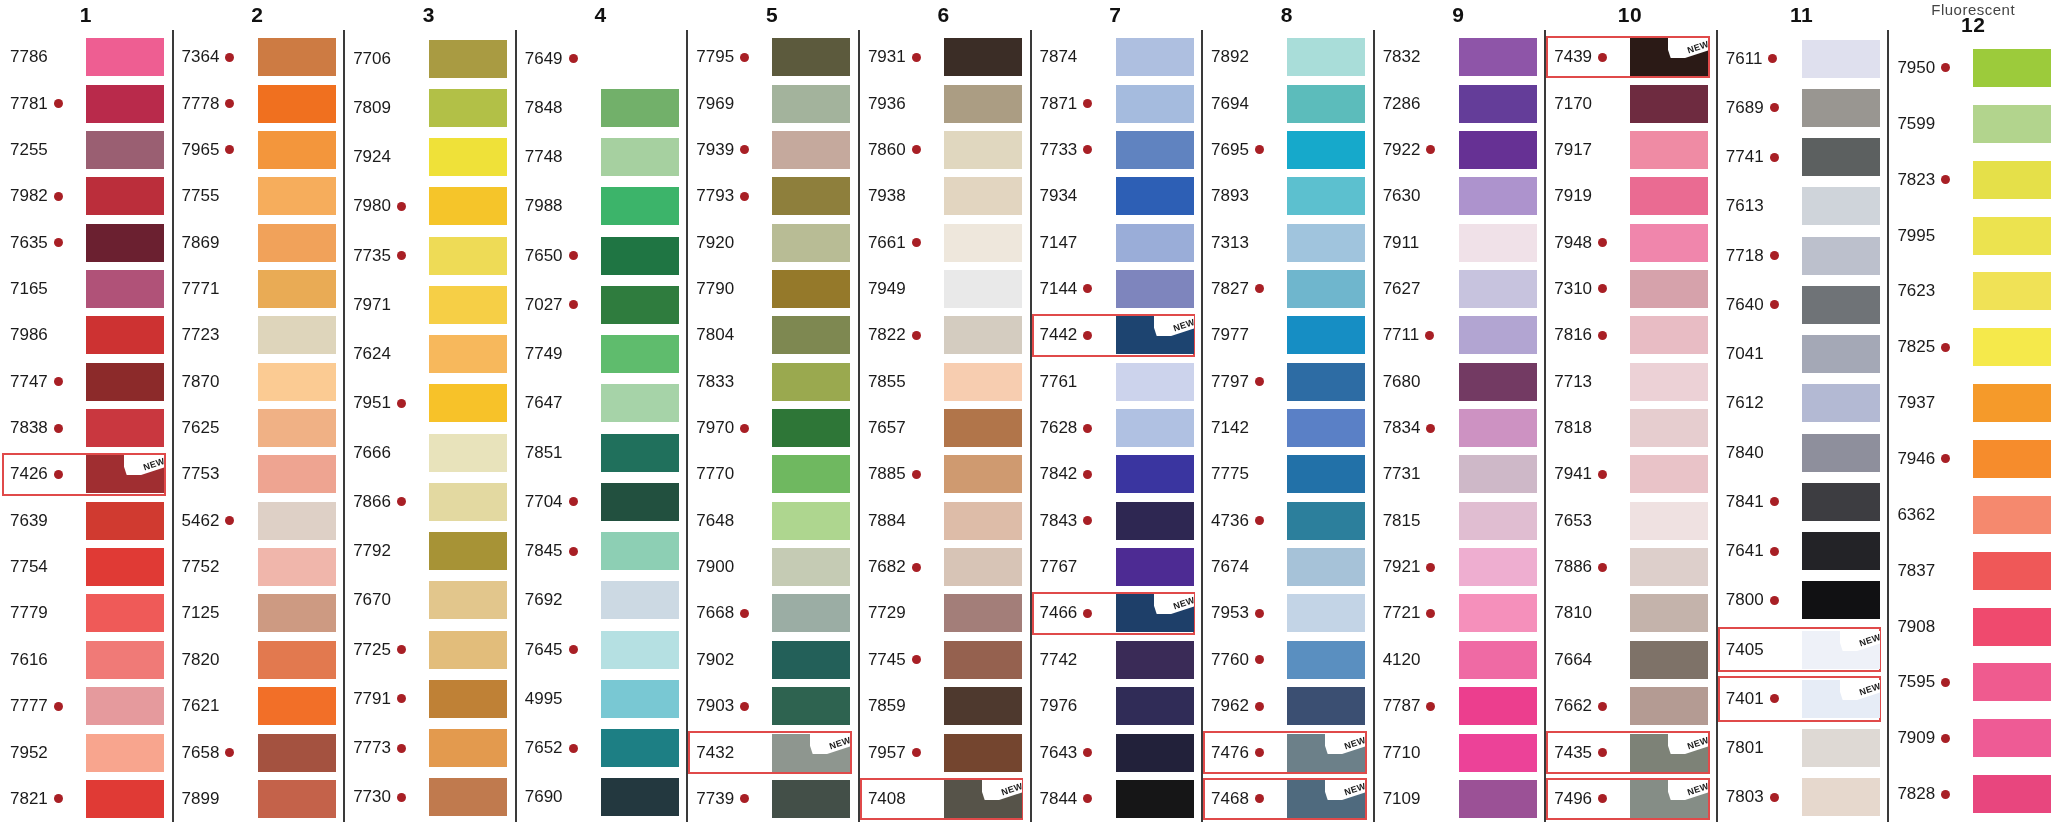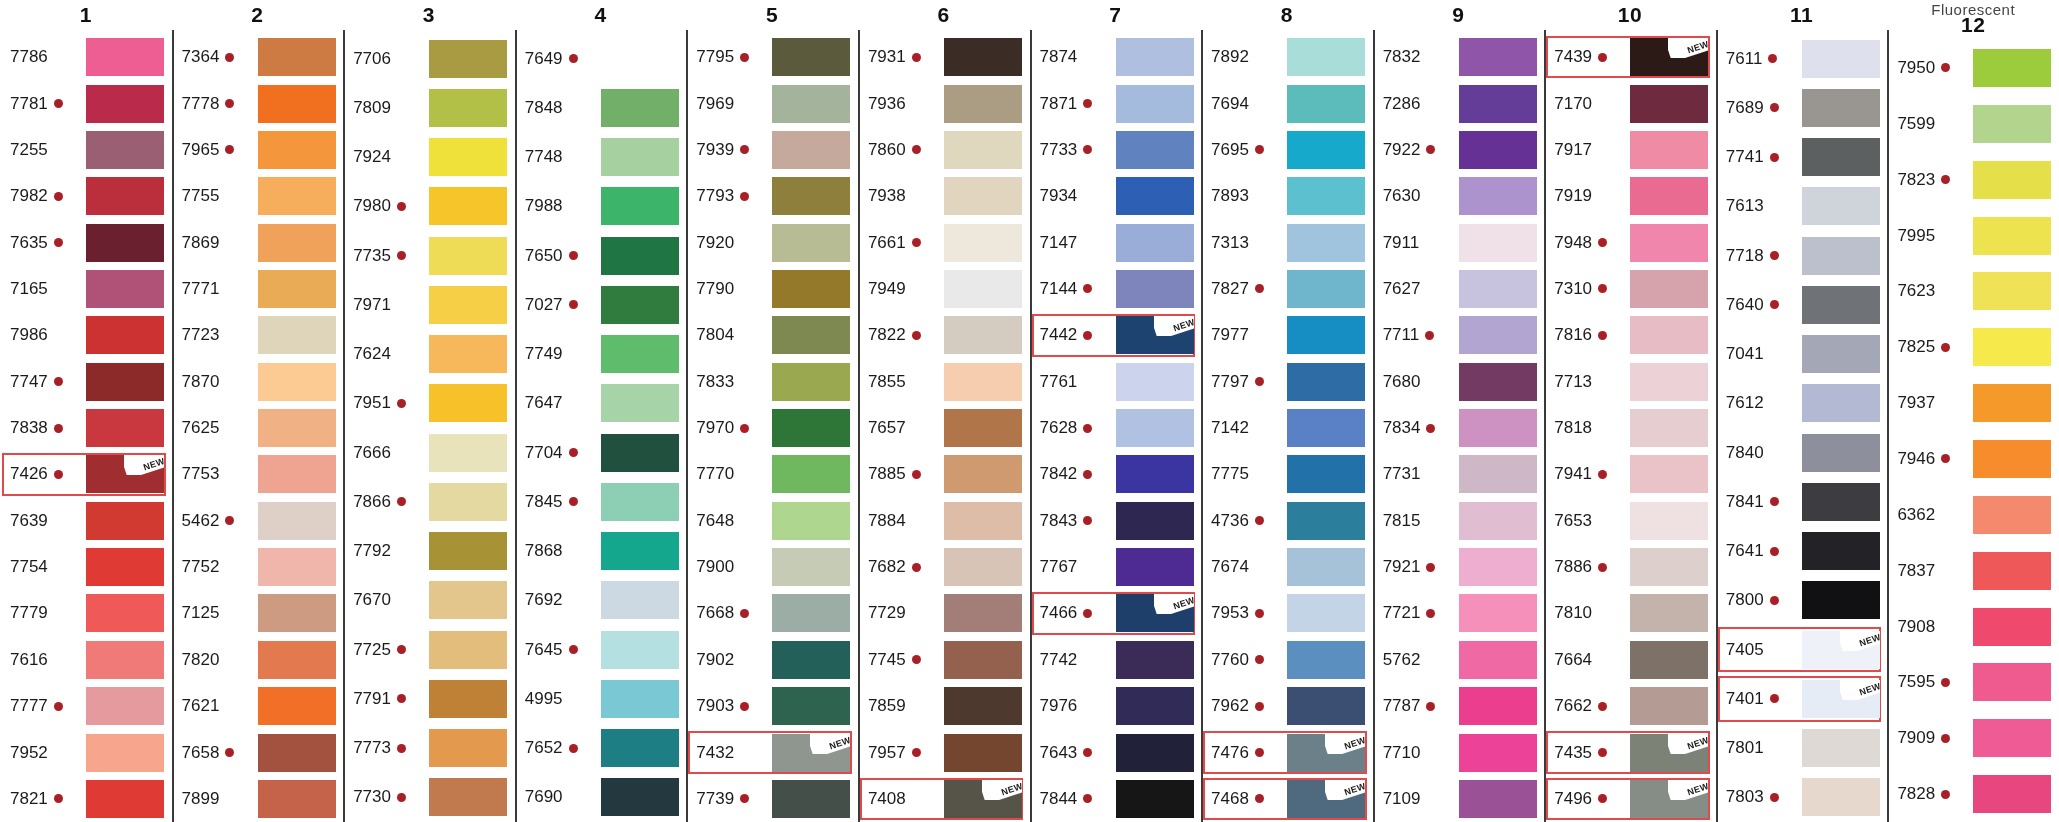--- a/index.html
+++ b/index.html
@@ -561,38 +561,38 @@
         </div>
         <div class="row">
           <div class="code-cell">
             <span class="code">7647</span>
             <span class="dot hidden" style="background: rgb(168, 31, 37);"></span>
           </div>
           <div class="swatch" style="background: rgb(166, 211, 168);"></div>
         </div>
         <div class="row">
           <div class="code-cell">
+            <span class="code">7851</span>
+            <span class="dot hidden" style="background: rgb(168, 31, 37);"></span>
+          </div>
+          <div class="swatch" style="background: rgb(32, 112, 92);"></div>
+        </div>
+        <div class="row">
+          <div class="code-cell">
             <span class="code">7704</span>
             <span class="dot" style="background: rgb(168, 31, 37);"></span>
           </div>
           <div class="swatch" style="background: rgb(34, 80, 63);"></div>
         </div>
         <div class="row">
           <div class="code-cell">
             <span class="code">7845</span>
             <span class="dot" style="background: rgb(168, 31, 37);"></span>
           </div>
           <div class="swatch" style="background: rgb(141, 207, 180);"></div>
-        </div>
-        <div class="row">
-          <div class="code-cell">
-            <span class="code">7868</span>
-            <span class="dot hidden" style="background: rgb(168, 31, 37);"></span>
-          </div>
-          <div class="swatch" style="background: rgb(21, 166, 142);"></div>
         </div>
         <div class="row">
           <div class="code-cell">
             <span class="code">7692</span>
             <span class="dot hidden" style="background: rgb(168, 31, 37);"></span>
           </div>
           <div class="swatch" style="background: rgb(204, 217, 227);"></div>
         </div>
         <div class="row">
           <div class="code-cell">
@@ -1244,21 +1244,21 @@
         </div>
         <div class="row">
           <div class="code-cell">
             <span class="code">7721</span>
             <span class="dot" style="background: rgb(168, 31, 37);"></span>
           </div>
           <div class="swatch" style="background: rgb(245, 144, 187);"></div>
         </div>
         <div class="row">
           <div class="code-cell">
-            <span class="code">5762</span>
+            <span class="code">4120</span>
             <span class="dot hidden" style="background: rgb(168, 31, 37);"></span>
           </div>
           <div class="swatch" style="background: rgb(239, 106, 164);"></div>
         </div>
         <div class="row">
           <div class="code-cell">
             <span class="code">7787</span>
             <span class="dot" style="background: rgb(168, 31, 37);"></span>
           </div>
           <div class="swatch" style="background: rgb(236, 62, 142);"></div>

